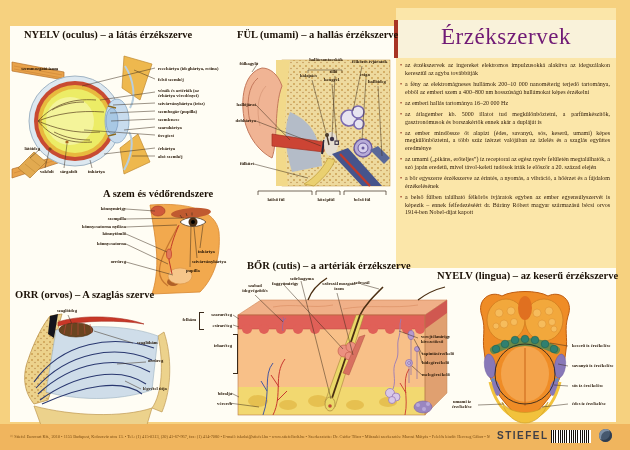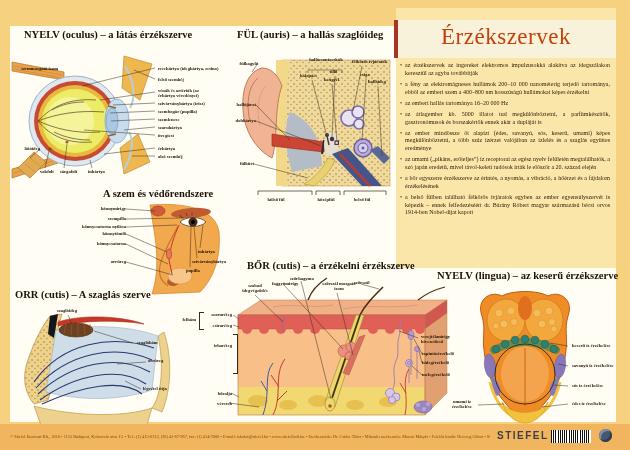--- a/index.html
+++ b/index.html
@@ -3,21 +3,21 @@
 <meta charset="utf-8">
 <style>
   html,body{margin:0;padding:0;}
   body{width:630px;height:450px;position:relative;background:#f6d17f;
        font-family:"Liberation Serif",serif;overflow:hidden;}
   .paper{position:absolute;left:10px;top:26px;width:606px;height:396px;background:#fffdf4;}
   .panel{position:absolute;left:396px;top:8px;width:220px;height:260px;background:#fbe6a9;}
   .titleband{position:absolute;left:394px;top:20px;width:222px;height:38px;background:#f9f2da;
              border-left:4px solid #a83424;box-sizing:border-box;}
   .poster-title{position:absolute;left:398px;top:24px;width:216px;text-align:center;
-                font-size:23px;color:#c2410c;letter-spacing:.5px;}
+                font-size:23px;color:#701a75;letter-spacing:.5px;}
   .facts{position:absolute;left:400px;top:62px;width:210px;}
   .fact{display:flex;gap:3px;font-size:6px;line-height:1.28;color:#34200d;margin-bottom:3.5px;text-align:justify;}
   .fact:before{content:"•";color:#8a2313;font-size:6px;line-height:1.28;}
   .h{position:absolute;font-weight:bold;font-size:10.5px;color:#1c1106;white-space:nowrap;}
   .lbl{position:absolute;font-weight:bold;font-size:4.6px;line-height:1.18;color:#271707;}
   .ra{text-align:right;} .ctr{text-align:center;} .nw{white-space:nowrap;}
   svg{position:absolute;overflow:visible;}
   .brk{position:absolute;box-sizing:border-box;}
   .brk.open-r{border:0.5px solid #3a2a1a;border-right:none;}
   .brk.open-l{border:0.5px solid #3a2a1a;border-left:none;}
@@ -116,21 +116,21 @@
 <span class="lbl nw" style="left:158px;top:77px;">felső szemhéj</span>
 <span class="lbl" style="left:158px;top:88px;width:56px;">vénák és artériák (az érhártya véredényei)</span>
 <span class="lbl nw" style="left:158px;top:101px;">szivárványhártya (írisz)</span>
 <span class="lbl nw" style="left:158px;top:109px;">szembogár (pupilla)</span>
 <span class="lbl nw" style="left:158px;top:117px;">szemlencse</span>
 <span class="lbl nw" style="left:158px;top:125px;">szaruhártya</span>
 <span class="lbl nw" style="left:158px;top:133px;">üvegtest</span>
 <span class="lbl nw" style="left:158px;top:146px;">érhártya</span>
 <span class="lbl nw" style="left:158px;top:154px;">alsó szemhéj</span>
 
-<div class="h" style="left:237px;top:29px;">FÜL (auris) – a hallás szaglóideg</div>
+<div class="h" style="left:237px;top:29px;">FÜL (umami) – a hallás érzékszerve</div>
 <svg style="left:232px;top:46px;" width="162" height="158" viewBox="0 0 162 158">
   <defs>
     <pattern id="dotsE" width="6" height="6" patternUnits="userSpaceOnUse">
       <circle cx="2" cy="2" r="0.9" fill="#c89a4a"></circle>
         <circle cx="5" cy="4.5" r="0.7" fill="#b8884a"></circle>
     </pattern>
   </defs>
   <g>
     <rect x="50" y="14" width="108" height="126" fill="#eeda9e" stroke="#c8a050" stroke-width="0.6"></rect>
     <rect x="50" y="14" width="108" height="126" fill="url(#dotsE)"></rect>
@@ -237,21 +237,21 @@
 <span class="lbl ra" style="left:96px;top:206px;width:30px;">könnymirigy</span>
 <span class="lbl ra" style="left:96px;top:216px;width:30px;">szempilla</span>
 <span class="lbl ra nw" style="left:78px;top:224px;width:48px;">könnycsatorna nyílása</span>
 <span class="lbl ra" style="left:96px;top:231px;width:30px;">könnytömlő</span>
 <span class="lbl ra" style="left:92px;top:241px;width:34px;">könnycsatorna</span>
 <span class="lbl ra" style="left:100px;top:259px;width:26px;">orrüreg</span>
 <span class="lbl" style="left:198px;top:249px;">ínhártya</span>
 <span class="lbl" style="left:192px;top:259px;">szivárványhártya</span>
 <span class="lbl" style="left:186px;top:268px;">pupilla</span>
 
-<div class="h" style="left:15px;top:289px;">ORR (cutis) – A szaglás szerve</div>
+<div class="h" style="left:15px;top:289px;">ORR (orvos) – A szaglás szerve</div>
 <svg style="left:12px;top:304px;" width="200" height="126" viewBox="0 0 200 126">
   <defs>
     <pattern id="dotsN" width="6" height="6" patternUnits="userSpaceOnUse">
       <circle cx="2" cy="2" r="0.9" fill="#c89a4a"></circle>
         <circle cx="5" cy="4.5" r="0.7" fill="#b8884a"></circle>
     </pattern>
   </defs>
   <g>
     <path d="M38,12 L50,10 C44,30 40,52 44,72 L36,96 L22,100 C12,88 10,72 16,56 C22,38 30,22 38,12 Z" fill="#ecd28c" stroke="#bf9850" stroke-width="0.8"></path>
     <path d="M38,12 L50,10 C44,30 40,52 44,72 L36,96 L22,100 C12,88 10,72 16,56 C22,38 30,22 38,12 Z" fill="url(#dotsN)"></path>
@@ -279,21 +279,21 @@
       <line x1="121" y1="39" x2="82" y2="27"></line>
     <line x1="134" y1="58" x2="105" y2="60"></line>
       <line x1="129" y1="85" x2="113" y2="77"></line>
   </g>
 </svg>
 <span class="lbl ctr" style="left:52px;top:308px;width:30px;">szaglóideg</span>
 <span class="lbl" style="left:137px;top:340px;">szaglóhám</span>
 <span class="lbl" style="left:148px;top:358px;">orrüreg</span>
 <span class="lbl nw" style="left:143px;top:386px;">légvétel útja</span>
 
-<div class="h" style="left:247px;top:260px;">BŐR (cutis) – a érzékelni érzékszerve</div>
+<div class="h" style="left:247px;top:260px;">BŐR (cutis) – a artériák érzékszerve</div>
 <svg style="left:213px;top:275px;" width="248" height="152" viewBox="0 0 248 152">
   <g>
     <polygon points="25,40 48,25 234,25 212,40" fill="#f0b088" stroke="#d08858" stroke-width="0.6"></polygon>
     <path d="M60,32 C80,28 100,34 120,30 M130,34 C155,29 180,34 205,30" stroke="#d88c60" stroke-width="0.6" fill="none"></path>
     <rect x="25" y="54" width="187" height="58" fill="#f8c088"></rect>
     <rect x="25" y="112" width="187" height="28" fill="#f2d870"></rect>
     <ellipse cx="45" cy="126" rx="10" ry="6" fill="#e6c050"></ellipse>
       <ellipse cx="75" cy="130" rx="9" ry="5" fill="#e6c050"></ellipse>
     <ellipse cx="105" cy="126" rx="10" ry="6" fill="#e6c050"></ellipse>
       <ellipse cx="142" cy="130" rx="9" ry="5" fill="#e6c050"></ellipse>

